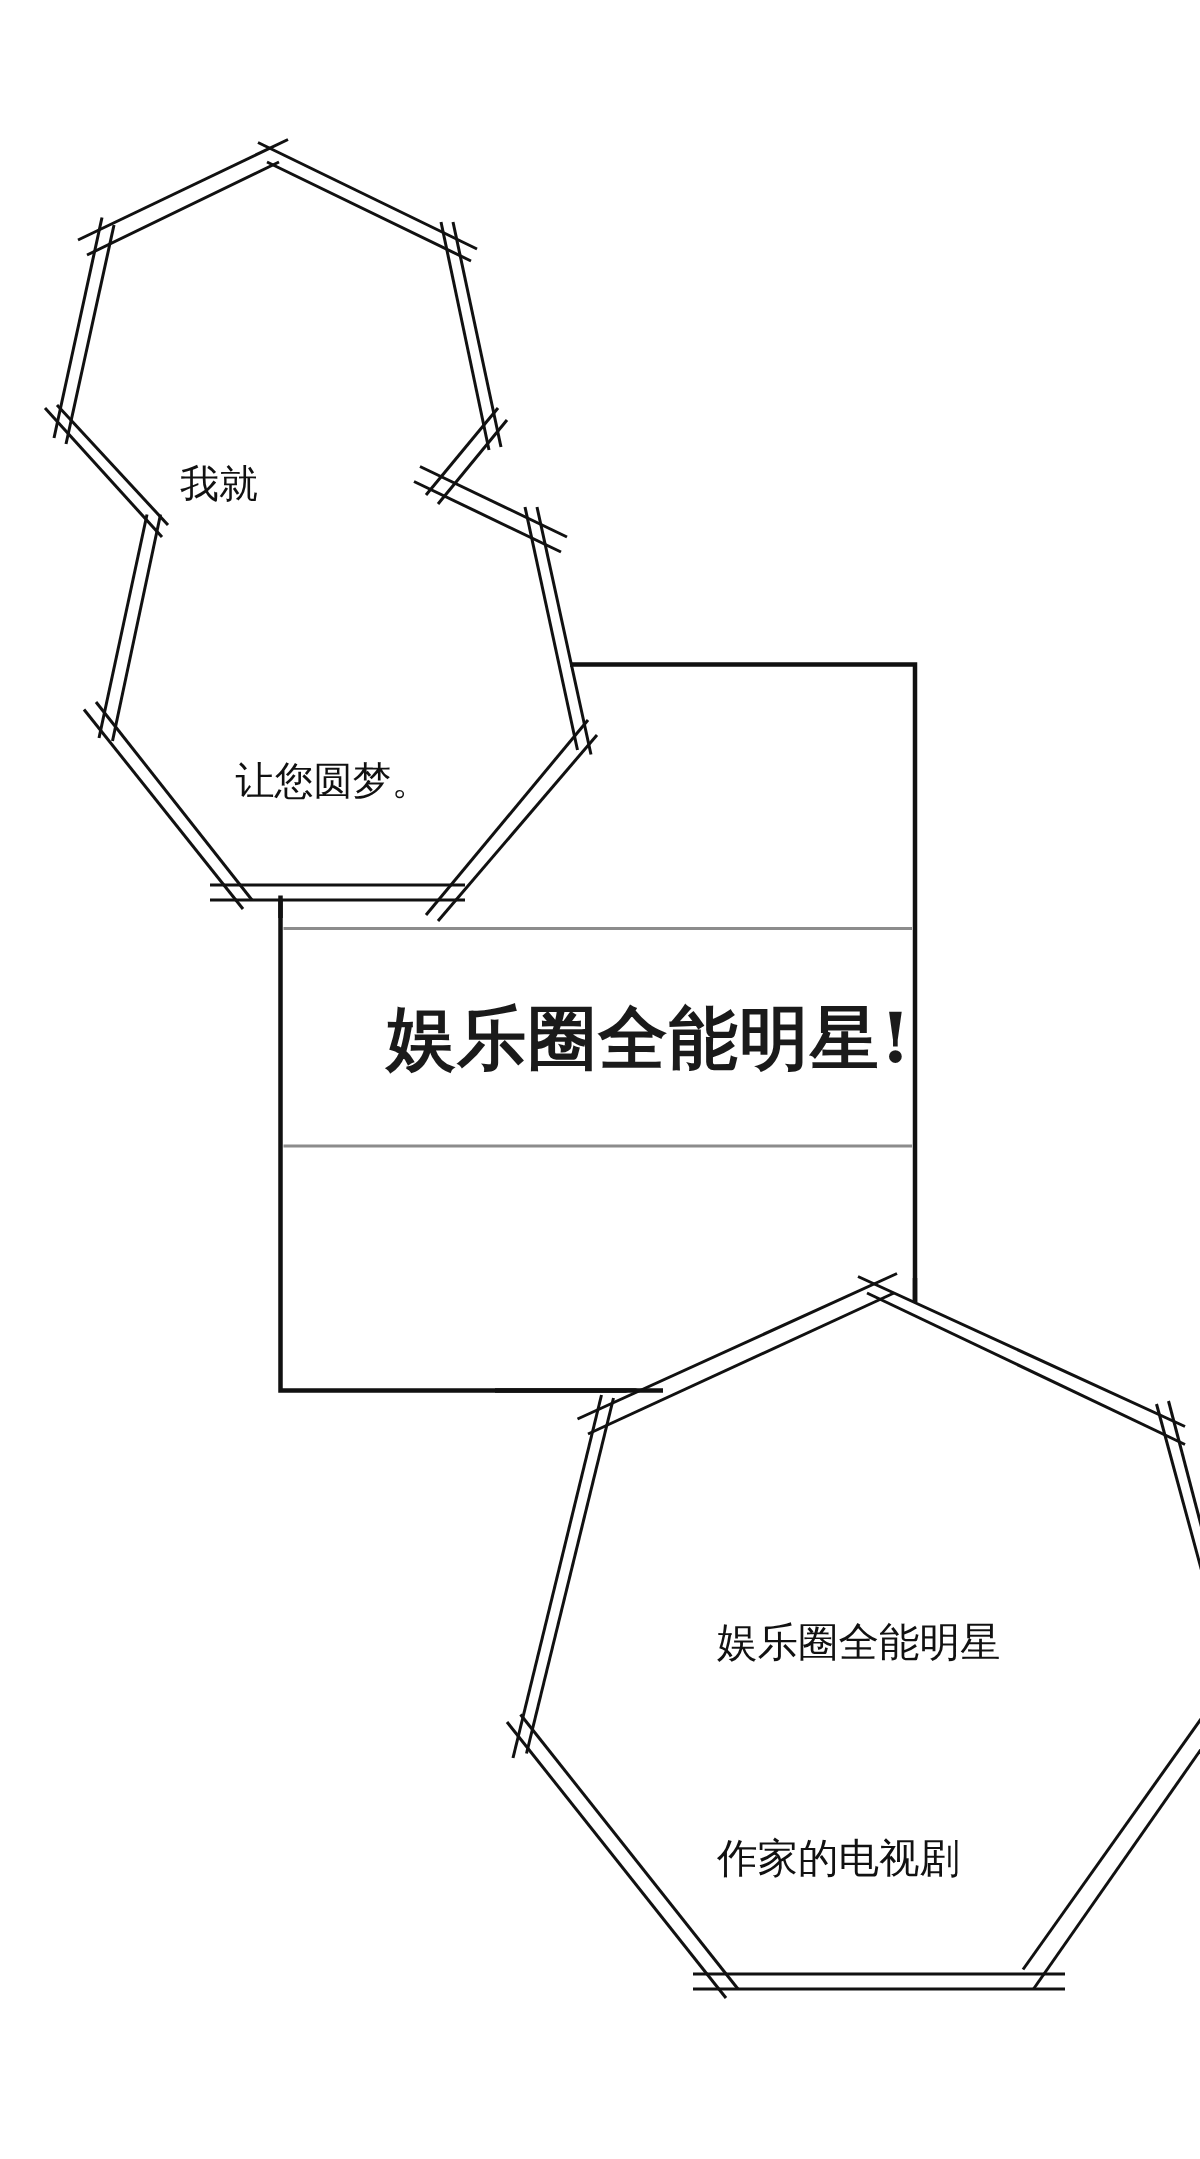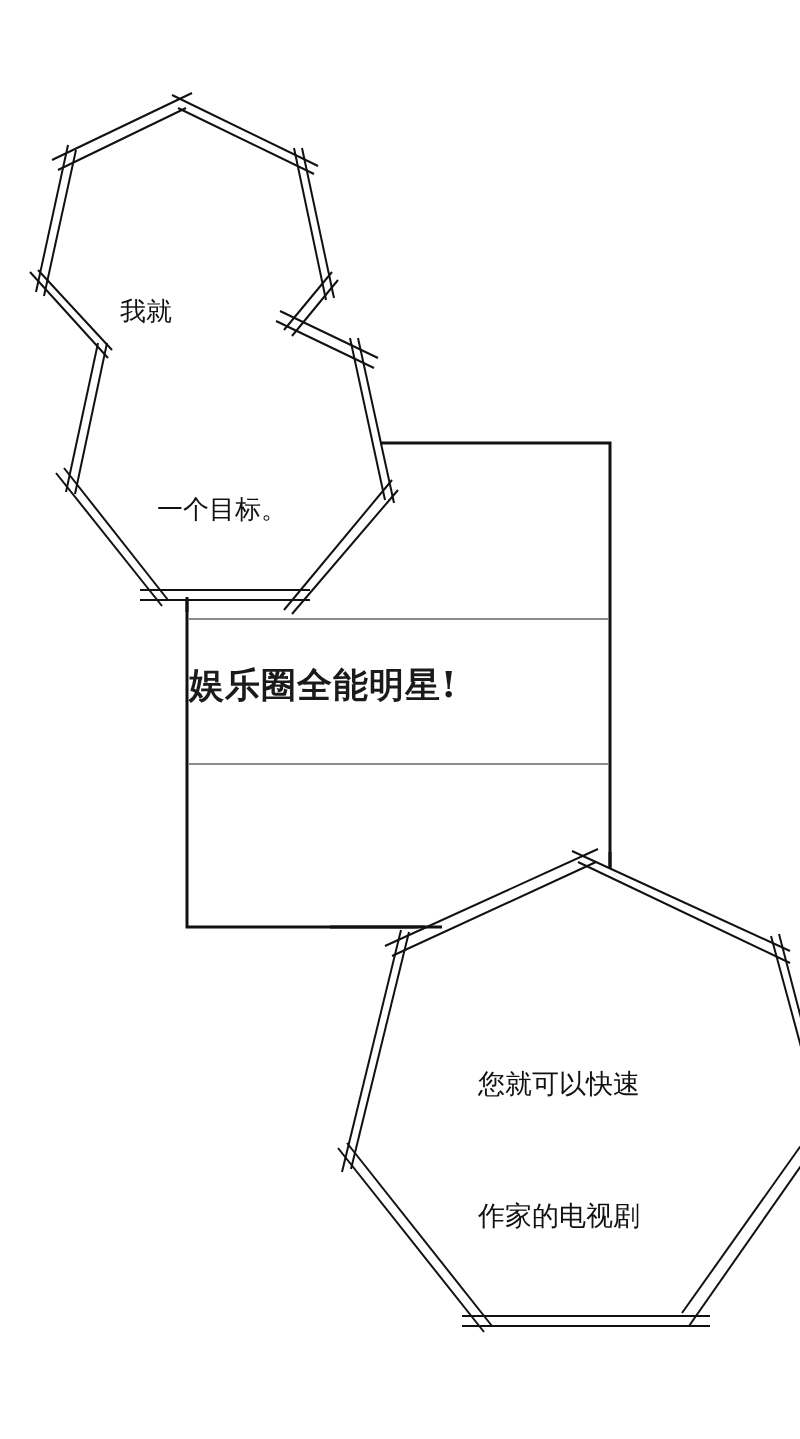--- a/index.html
+++ b/index.html
@@ -28,33 +28,34 @@
     .bubble-text {
       position: absolute;
       font-size: 26px;
       line-height: 37px;
       color: #111111;
       white-space: pre;
       letter-spacing: 0px;
     }
     .bubble-text .line {
       display: block;
+      margin-top: 12px;
     }
     #top-text-1 { left: 120px; top: 219px; }
     #top-text-2 { left: 157px; top: 417px; }
     #bottom-text { left: 478px; top: 974px; line-height: 44px; font-size: 27px; }
 
     .caption-title {
       position: absolute;
       left: 189px;
       width: 419px;
       top: 662px;
-      text-align: left;
+      text-align: right;
       font-family: "DejaVu Serif", "Liberation Serif", serif;
-      font-size: 35px;
+      font-size: 46px;
       font-weight: bold;
       color: #1a1a1a;
       letter-spacing: 1px;
     }
   </style>
 </head>
 <body>
 
 <div class="canvas">
 
@@ -145,26 +146,26 @@
 
     <line x1="610" y1="852" x2="610" y2="868" stroke="#111" stroke-width="3"></line>
     <line x1="330" y1="927" x2="442" y2="927" stroke="#111" stroke-width="3"></line>
   </svg>
 
   <div id="top-text-1" class="bubble-text">
     <span class="line">我就</span>
   </div>
 
   <div id="top-text-2" class="bubble-text">
-    <span class="line">一个目标。</span>
+    <span class="line">让您圆梦。</span>
   </div>
 
   <div class="caption-title">娱乐圈全能明星!</div>
 
   <div id="bottom-text" class="bubble-text">
-    <span class="line">您就可以快速</span>
+    <span class="line">娱乐圈全能明星</span>
     <span class="line">作家的电视剧</span>
     
     
     
   </div>
 
 </div>
 
 </body></html>

